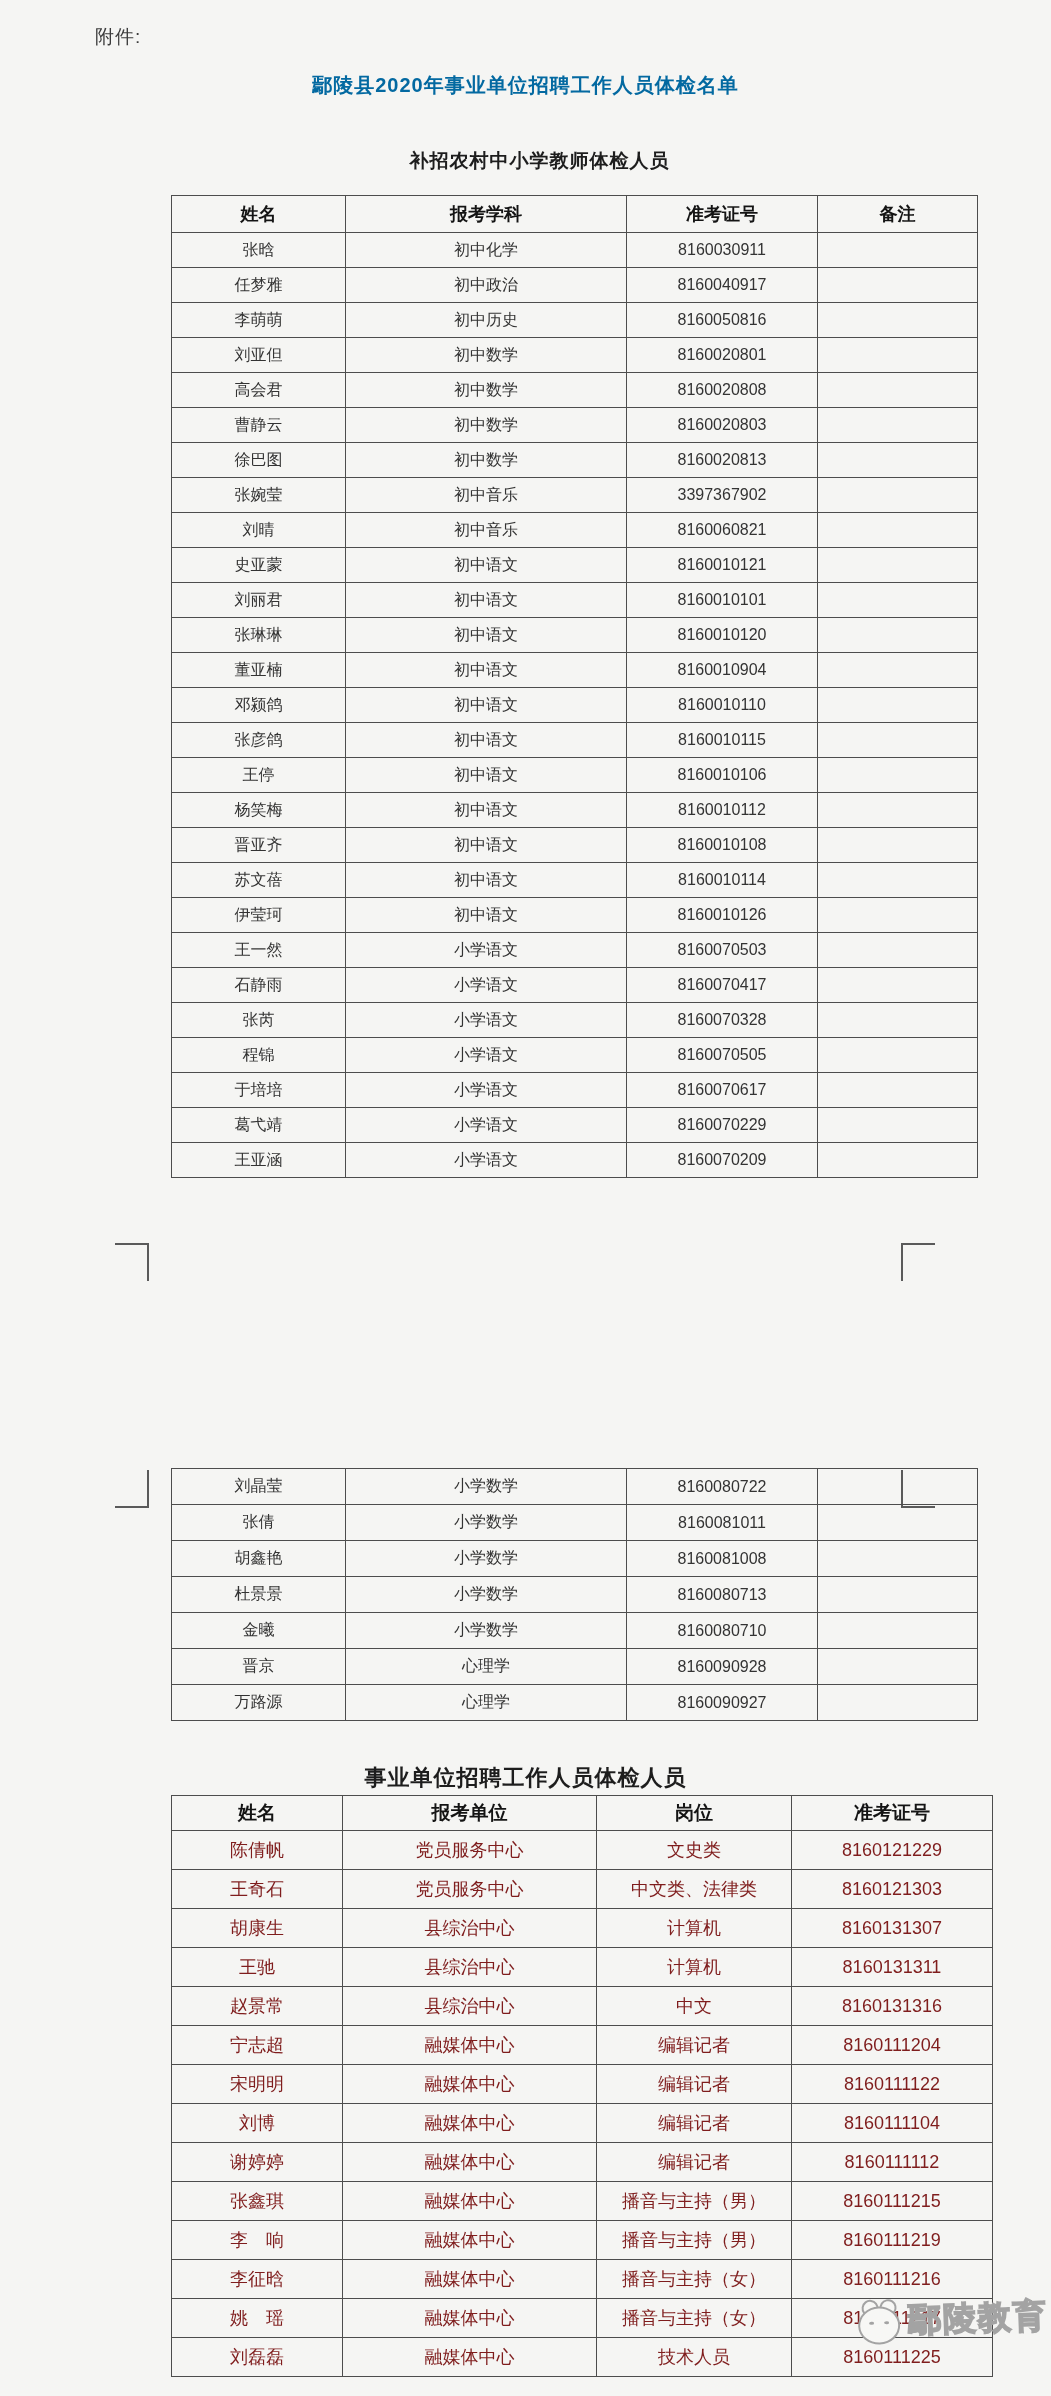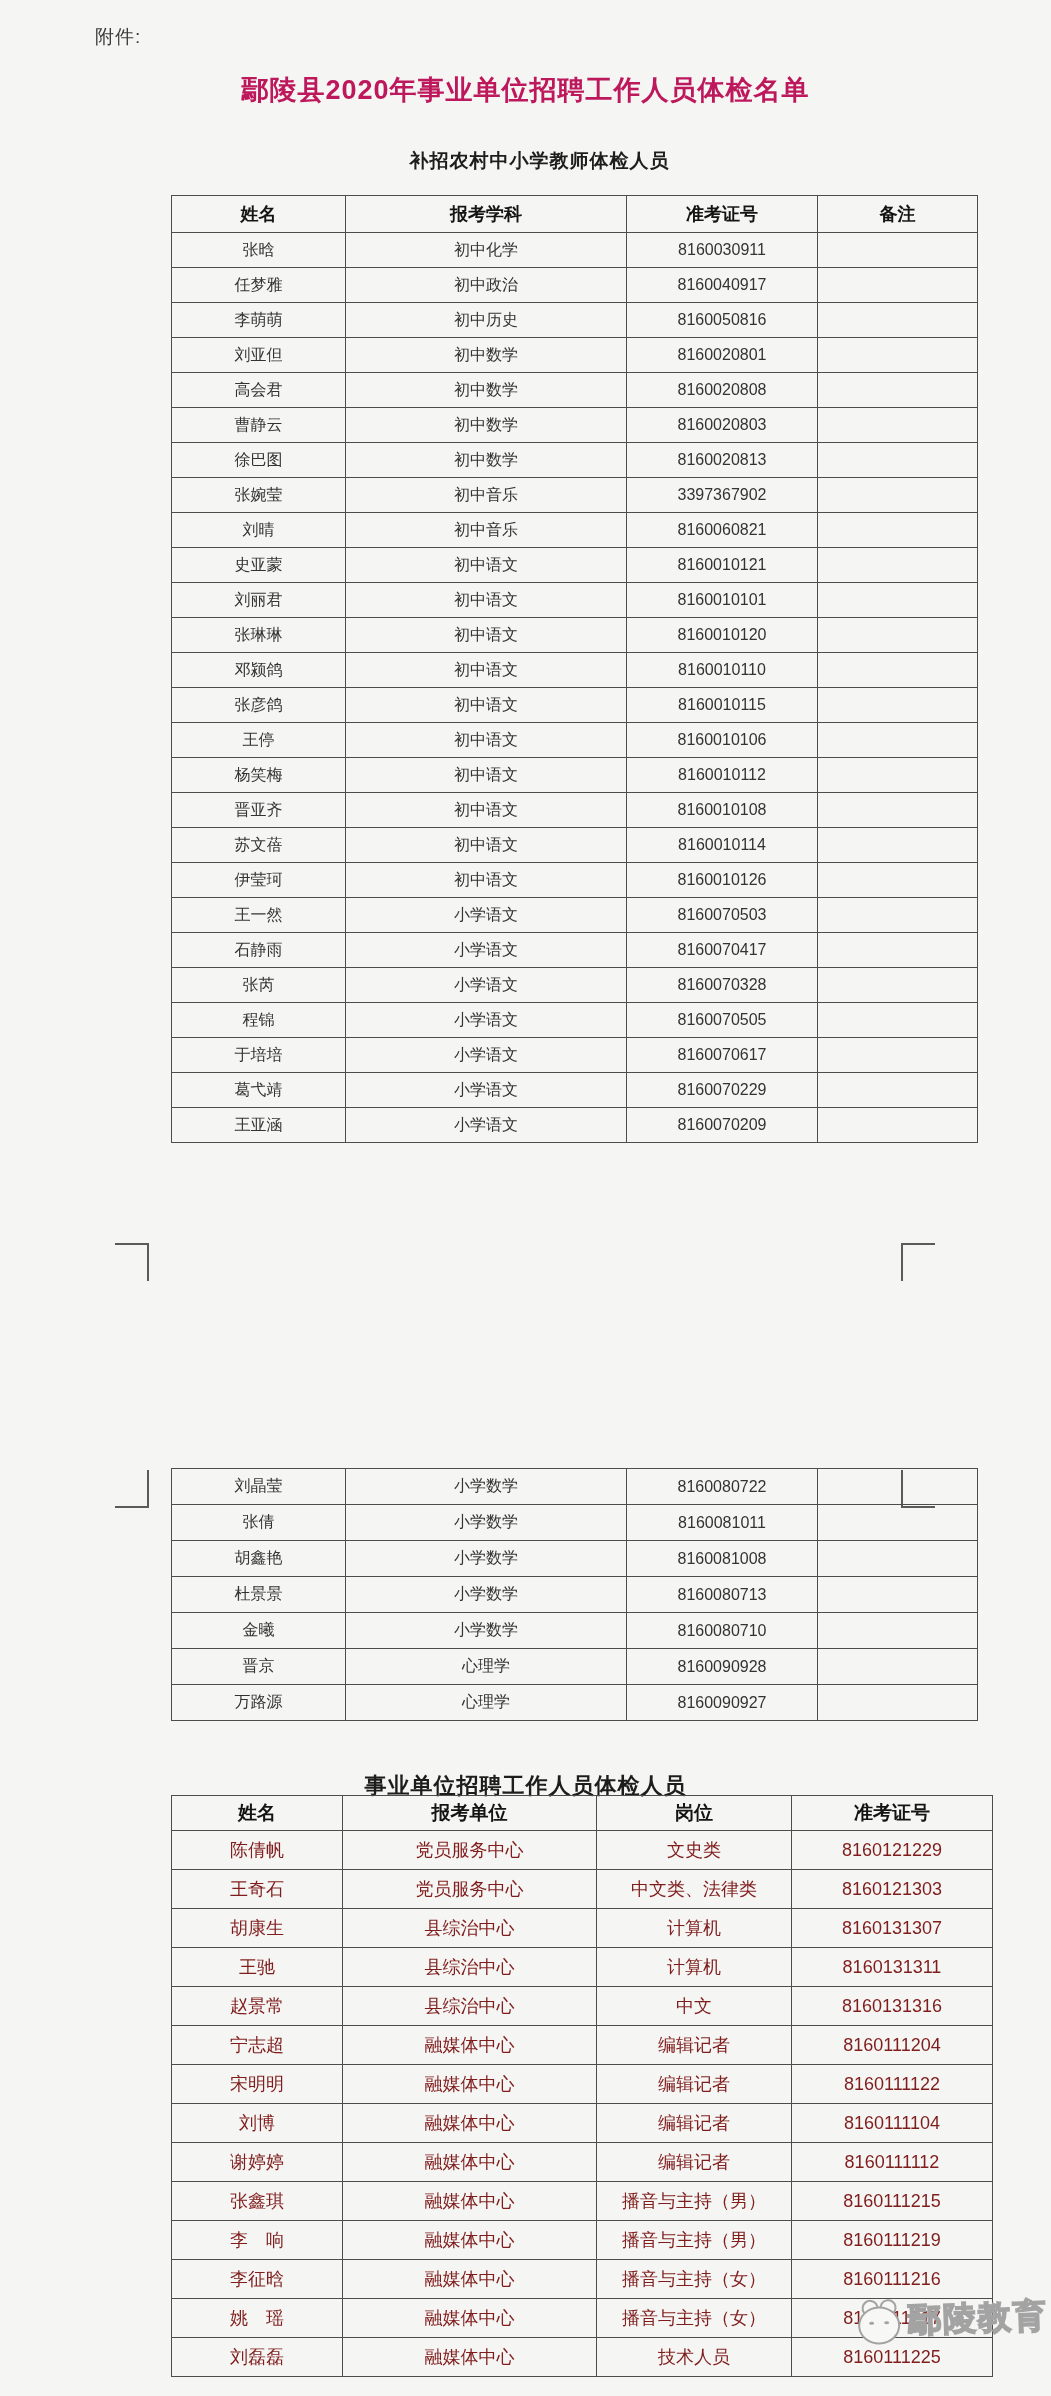--- a/index.html
+++ b/index.html
@@ -13,28 +13,28 @@
   }
   .canvas{position:absolute;inset:0;}
 
   .attachment{
     position:absolute;left:95px;top:24px;
     font-size:19px;color:#3c3c3c;letter-spacing:1px;
   }
   .title{
     position:absolute;left:0;top:72px;width:100%;
     margin:0;text-align:center;
-    font-size:27px;font-weight:bold;color:#be185d;letter-spacing:1px;
+    font-size:20px;font-weight:bold;color:#0369a1;letter-spacing:1px;
   }
   .subtitle{
     position:absolute;left:0;width:100%;margin:0;
     text-align:center;font-weight:bold;color:#1d1d1d;
   }
   .s1{top:148px;font-size:19px;letter-spacing:1px;padding-left:14px;}
-  .s2{top:1763px;font-size:22px;letter-spacing:1px;margin-top:8px;}
+  .s2{top:1763px;font-size:22px;letter-spacing:1px;}
 
   table.t{
     position:absolute;
     border-collapse:collapse;
     table-layout:fixed;
     background:transparent;
     margin-left:30px;
   }
   table.t th, table.t td{
     border:1px solid #4d4d4d;
@@ -184,20 +184,26 @@
           <td>8160010101</td>
           <td></td>
         </tr>
         <tr>
           <td>张琳琳</td>
           <td>初中语文</td>
           <td>8160010120</td>
           <td></td>
         </tr>
         <tr>
+          <td>董亚楠</td>
+          <td>初中语文</td>
+          <td>8160010904</td>
+          <td></td>
+        </tr>
+        <tr>
           <td>邓颍鸽</td>
           <td>初中语文</td>
           <td>8160010110</td>
           <td></td>
         </tr>
         <tr>
           <td>张彦鸽</td>
           <td>初中语文</td>
           <td>8160010115</td>
           <td></td>

